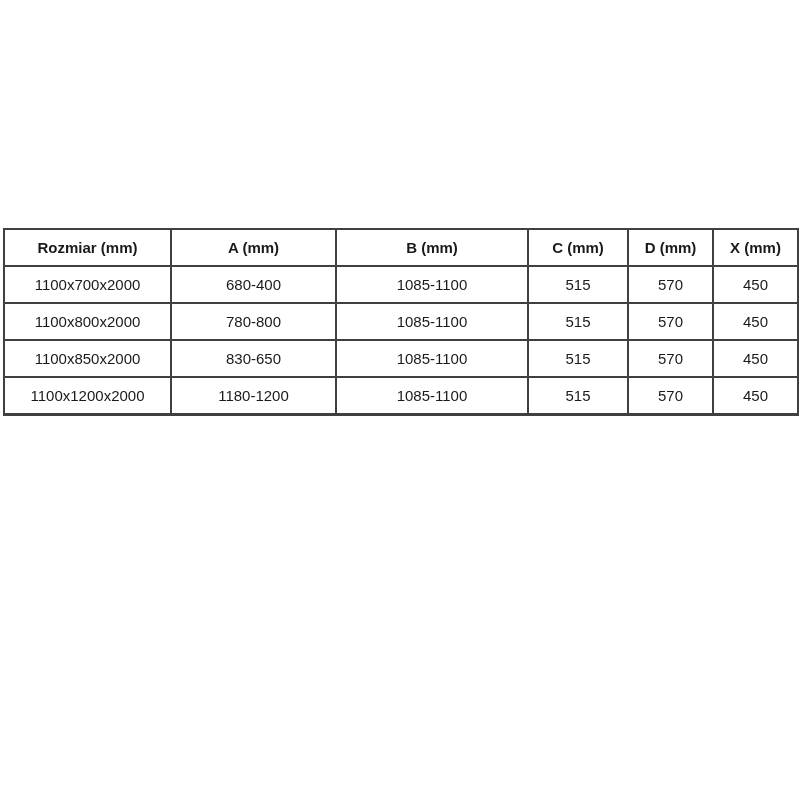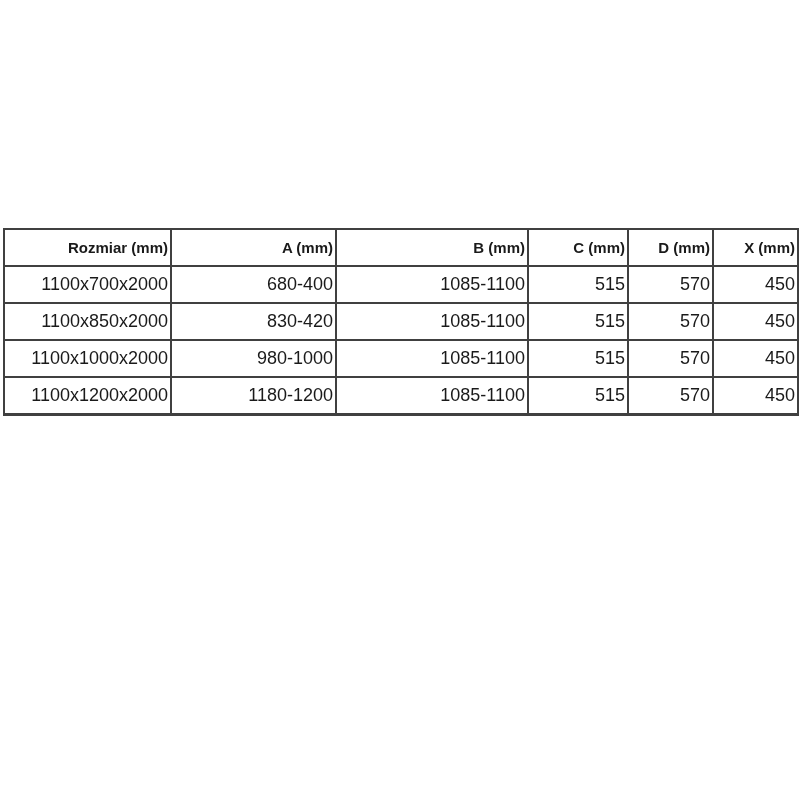--- a/index.html
+++ b/index.html
@@ -28,34 +28,34 @@
     table-layout: fixed;
     border-collapse: collapse;
     font-size: 15px;
     color: #1a1a1a;
     border: 2px solid #404040;
     border-bottom-width: 3px;
   }
   table.size-table th,
   table.size-table td {
     border: 2px solid #404040;
-    text-align: right;
+    text-align: center;
     vertical-align: middle;
     height: 35px;
     padding: 0 2px;
     overflow: hidden;
     white-space: nowrap;
   }
   table.size-table th {
     font-weight: bold;
     font-size: 15px;
   }
   table.size-table td {
     font-weight: normal;
-    font-size: 18px;
+    font-size: 15px;
   }
   col.c0 { width: 167px; }
   col.c1 { width: 165px; }
   col.c2 { width: 192px; }
   col.c3 { width: 100px; }
   col.c4 { width: 85px; }
   col.c5 { width: 85px; }
 </style>
 </head>
 <body>
@@ -84,30 +84,30 @@
       <tbody>
         <tr>
           <td>1100x700x2000</td>
           <td>680-400</td>
           <td>1085-1100</td>
           <td>515</td>
           <td>570</td>
           <td>450</td>
         </tr>
         <tr>
-          <td>1100x850x2000</td>
-          <td>830-420</td>
+          <td>1100x800x2000</td>
+          <td>780-800</td>
           <td>1085-1100</td>
           <td>515</td>
           <td>570</td>
           <td>450</td>
         </tr>
         <tr>
-          <td>1100x1000x2000</td>
-          <td>980-1000</td>
+          <td>1100x850x2000</td>
+          <td>830-650</td>
           <td>1085-1100</td>
           <td>515</td>
           <td>570</td>
           <td>450</td>
         </tr>
         <tr>
           <td>1100x1200x2000</td>
           <td>1180-1200</td>
           <td>1085-1100</td>
           <td>515</td>

